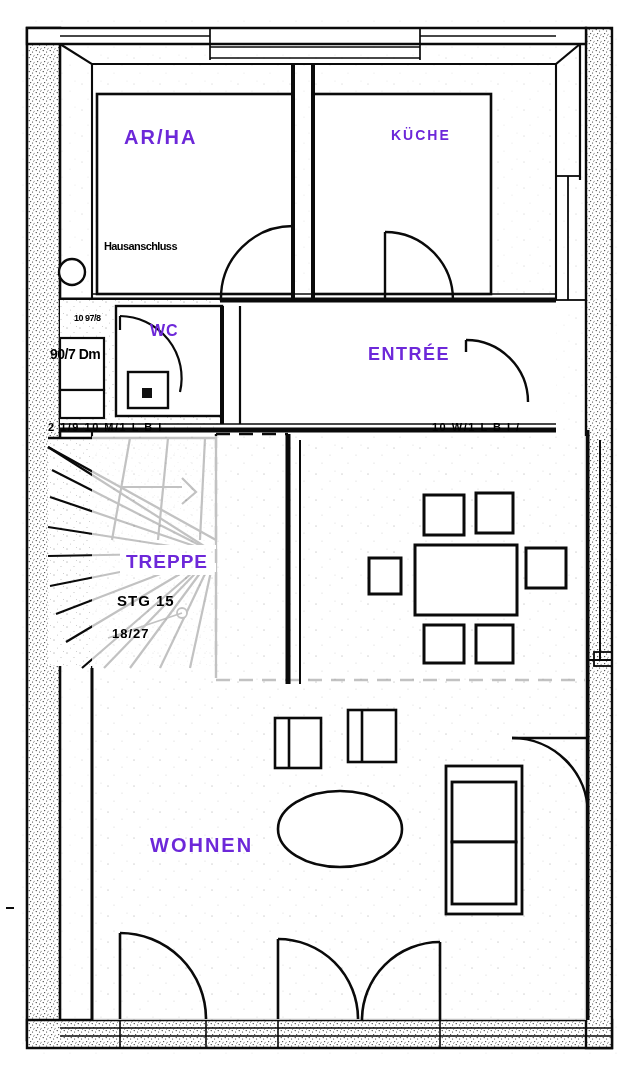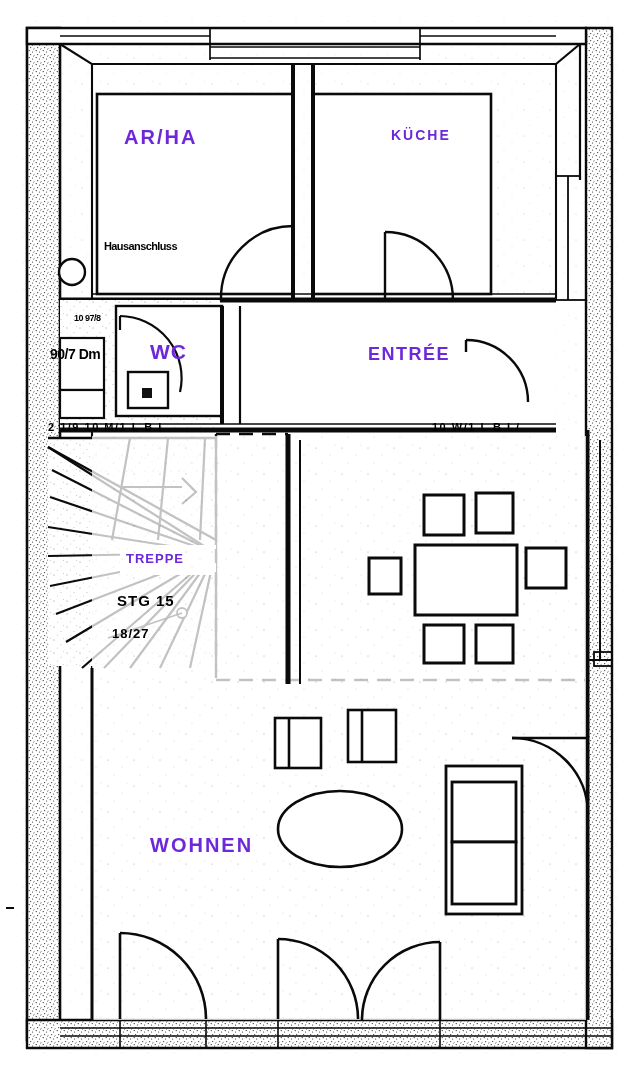--- a/index.html
+++ b/index.html
@@ -19,23 +19,23 @@
     position:absolute;
     color:#6d28d9;
     font-family:"Liberation Sans", sans-serif;
     font-weight:700;
     letter-spacing:1.5px;
     white-space:nowrap;
     user-select:none;
   }
   .lbl-arha  {left:124px; top:126px;  font-size:20px; letter-spacing:2px;}
   .lbl-kueche{left:391px; top:127px;  font-size:14px; letter-spacing:2px;}
-  .lbl-wc    {left:150px; top:340px;  font-size:21px; letter-spacing:1px;}
+  .lbl-wc    {left:150px; top:322px;  font-size:16px; letter-spacing:1px;}
   .lbl-entree{left:368px; top:344px;  font-size:18px; letter-spacing:1.5px;text-align:right;}
-  .lbl-treppe{left:126px; top:551px;  font-size:13px; letter-spacing:1px;}
+  .lbl-treppe{left:126px; top:551px;  font-size:19px; letter-spacing:1px;}
   .lbl-wohnen{left:150px; top:834px;  font-size:20px; letter-spacing:2px;}
 
   .stair-note{
     position:absolute;color:#000000;font-weight:700;
     font-family:"Liberation Sans", sans-serif;white-space:nowrap;
   }
   .note-stg{left:117px; top:592px; font-size:15px; letter-spacing:1px;}
   .note-dim{left:112px; top:626px; font-size:13px; letter-spacing:1px;}
 
   .smudge-text{

